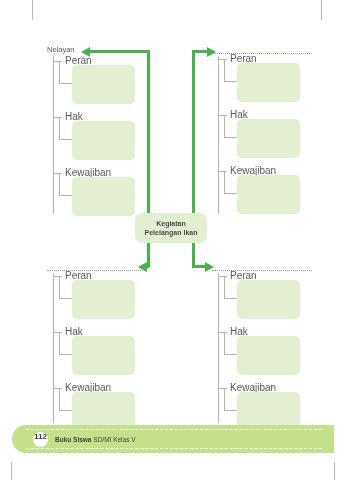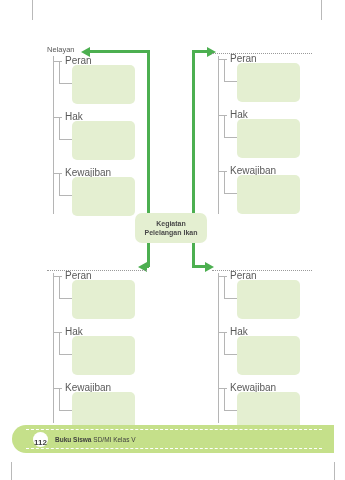--- a/index.html
+++ b/index.html
@@ -170,21 +170,21 @@
   .footer-dash-bot { top: 23px; }
   .page-circle {
     position: absolute;
     left: 33px;
     top: 432px;
     width: 15px;
     height: 15px;
     border-radius: 50%;
     background: #ffffff;
     display: flex;
-    align-items: flex-end;
+    align-items: flex-start;
     justify-content: center;
   }
   .page-circle span {
     font-size: 8px;
     font-weight: bold;
     color: #3f3f3f;
   }
   .footer-text {
     position: absolute;
     left: 55px;

